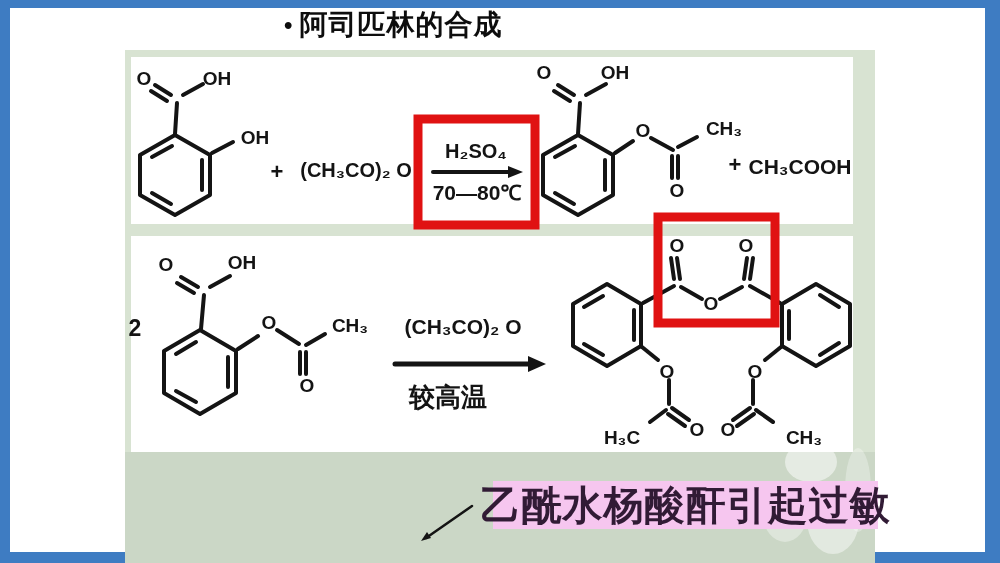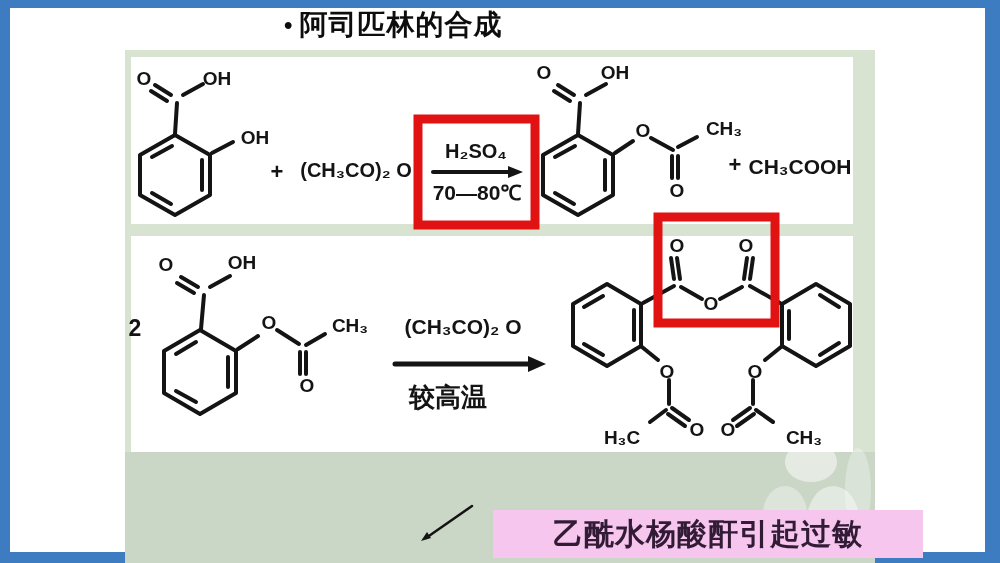--- a/index.html
+++ b/index.html
@@ -37,23 +37,23 @@
   .magenta{fill:#ee17a1;}
   .temp{font-size:21px;}
   .cond{font-size:26px;}
   .bond{stroke:#141414;stroke-width:4;stroke-linecap:round;fill:none;stroke-linejoin:round;}
   .thin{stroke-width:2.5;}
   .redbox{fill:none;stroke:#e01212;stroke-width:9;}
   .arrowline{stroke:#141414;fill:none;stroke-linecap:round;}
   .arrowhead{fill:#141414;stroke:none;}
 
   
-  .note{position:absolute;left:368px;top:460px;width:430px;height:48px;background:#f6c6ef;
+  .note{position:absolute;left:368px;top:431px;width:385px;height:48px;background:#f6c6ef;
         display:flex;align-items:center;justify-content:center;
-        font-size:30px;font-weight:600;color:#311b35;letter-spacing:1px;white-space:nowrap;}
+        font-size:40px;font-weight:600;color:#311b35;letter-spacing:1px;white-space:nowrap;}
 </style>
 </head>
 <body>
 
 <div class="slide">
   <div class="frame top"></div>
   <div class="frame left"></div>
   <div class="frame right"></div>
   <div class="frame bottom"></div>
 

